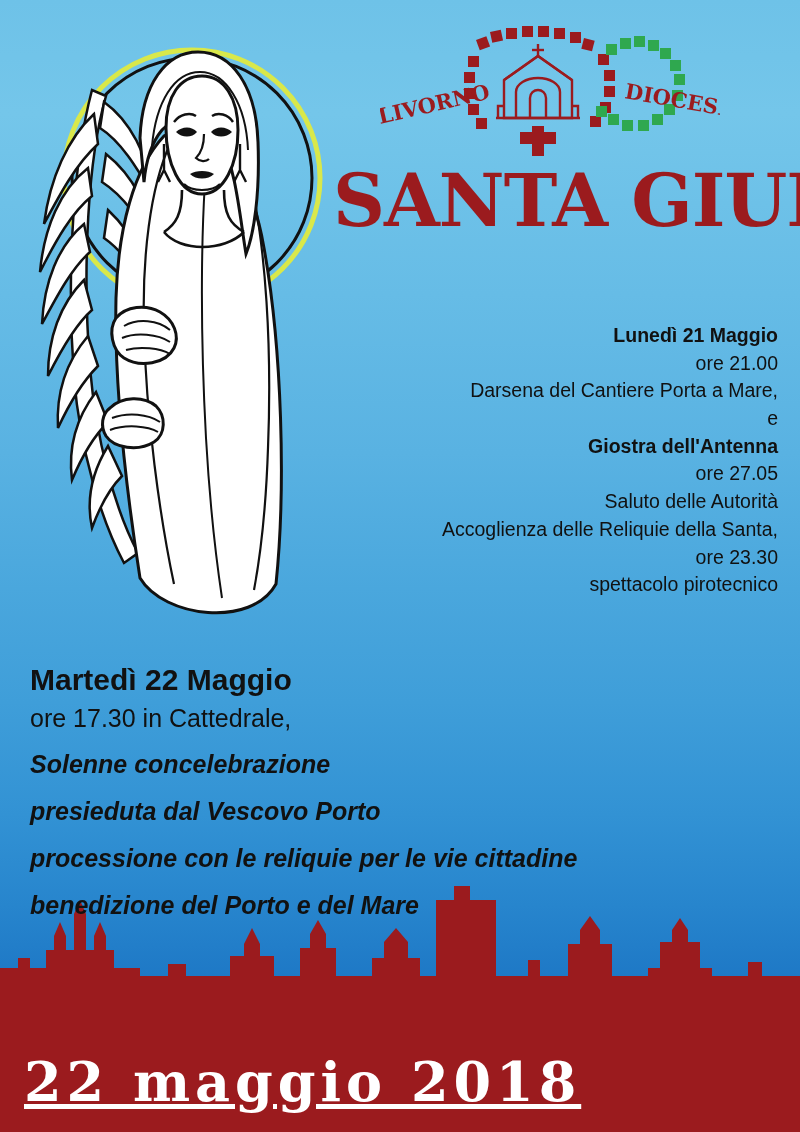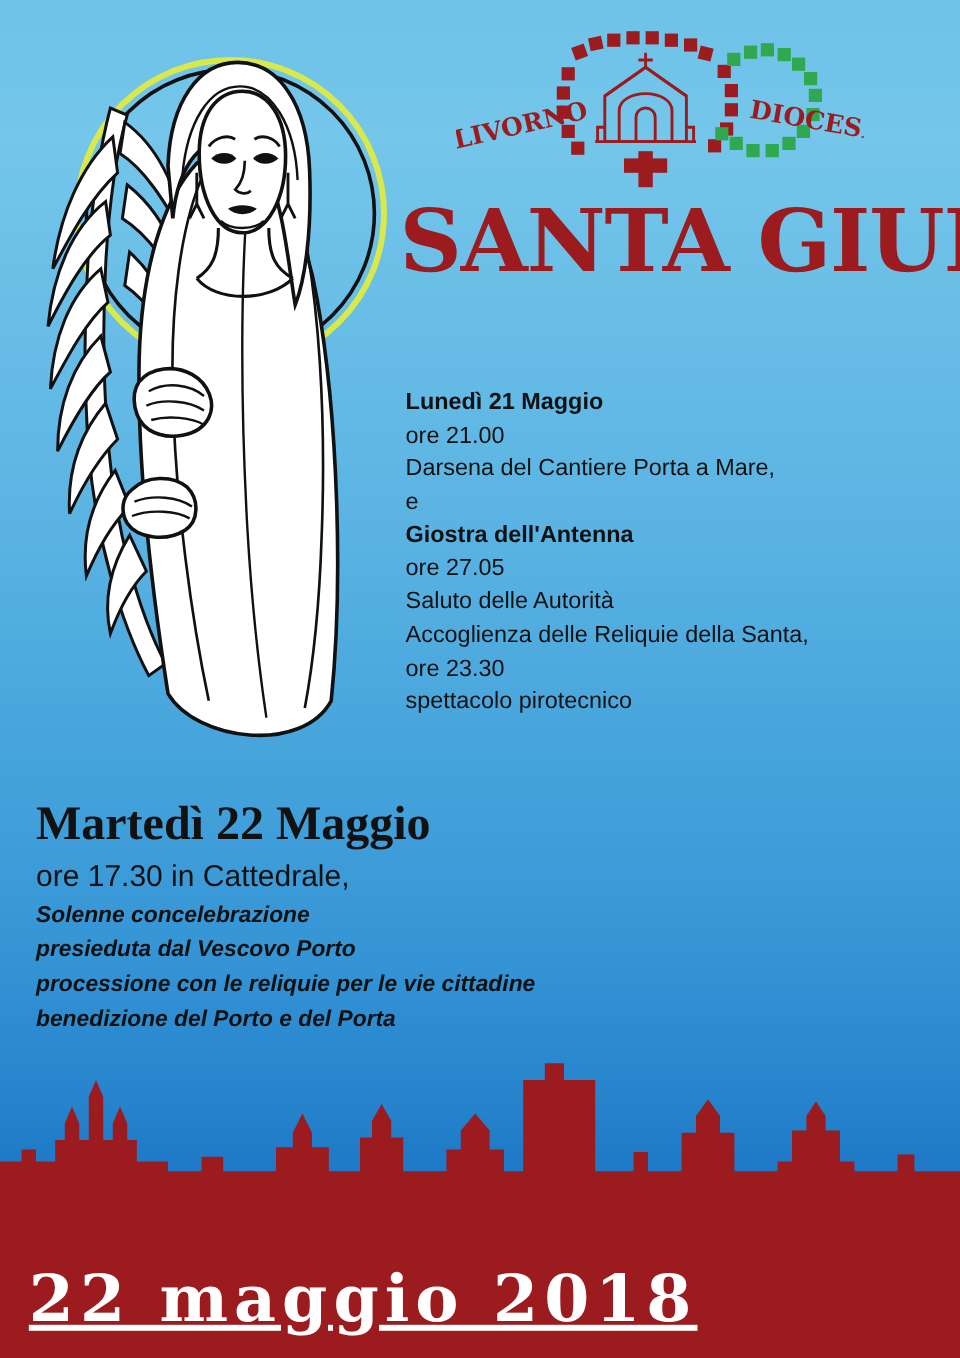--- a/index.html
+++ b/index.html
@@ -94,48 +94,48 @@
 
   
   .day1 {
     position: absolute;
     left: 338px;
     top: 322px;
     width: 440px;
     color: #111111;
     font-size: 19.5px;
     line-height: 1.42;
+    text-align: right;
   }
   .day1 .b { font-weight: bold; }
 
   
   .day2 {
     position: absolute;
     left: 30px;
     top: 662px;
     width: 750px;
     color: #111111;
   }
   .day2-head {
-    font-size: 40px;
+    font-size: 30px;
     font-weight: bold;
     line-height: 1.2;
-    font-family: Liberation Serif, serif;
   }
   .day2-sub {
     font-size: 25px;
     line-height: 1.28;
     margin-top: 4px;
   }
   .day2-italic {
-    font-size: 19px;
+    font-size: 25px;
     font-weight: bold;
     font-style: italic;
     line-height: 1.32;
-    margin-top: 4px;
+    margin-top: 14px;
   }
 </style>
 </head>
 <body>
 
 <div class="poster">
 
   <svg class="skyline" viewBox="0 0 800 160" preserveAspectRatio="none">
     <path fill="#9b1b1e" d="
       M0,160 L0,96 L18,96 L18,86 L30,86 L30,96 L46,96 L46,78 L54,78 L54,64 L60,50 L66,64 L66,78 L74,78 L74,42 L80,28 L86,42 L86,78 L94,78 L94,64 L100,50 L106,64 L106,78 L114,78 L114,96 L140,96 L140,104 L168,104 L168,92 L186,92 L186,104 L230,104 L230,84 L244,84 L244,72 L252,56 L260,72 L260,84 L274,84 L274,104 L300,104 L300,76 L310,76 L310,62 L318,48 L326,62 L326,76 L336,76 L336,104 L372,104 L372,86 L384,86 L384,70 L396,56 L408,70 L408,86 L420,86 L420,104 L436,104 L436,28 L454,28 L454,14 L470,14 L470,28 L496,28 L496,104 L528,104 L528,88 L540,88 L540,104 L568,104 L568,72 L580,72 L580,58 L590,44 L600,58 L600,72 L612,72 L612,104 L648,104 L648,96 L660,96 L660,70 L672,70 L672,58 L680,46 L688,58 L688,70 L700,70 L700,96 L712,96 L712,104 L748,104 L748,90 L762,90 L762,104 L800,104 L800,160 Z"></path>
@@ -277,16 +277,16 @@
     <div>ore 23.30</div>
     <div>spettacolo pirotecnico</div>
   </div>
 
   <div class="day2">
     <div class="day2-head">Martedì 22 Maggio</div>
     <div class="day2-sub">ore 17.30  in Cattedrale,</div>
     <div class="day2-italic">Solenne concelebrazione</div>
     <div class="day2-italic">presieduta dal Vescovo Porto</div>
     <div class="day2-italic">processione con le reliquie per le vie cittadine</div>
-    <div class="day2-italic">benedizione del Porto e del Porta</div>
+    <div class="day2-italic">benedizione del Porto e del Mare</div>
   </div>
 
 </div>
 
 </body></html>

